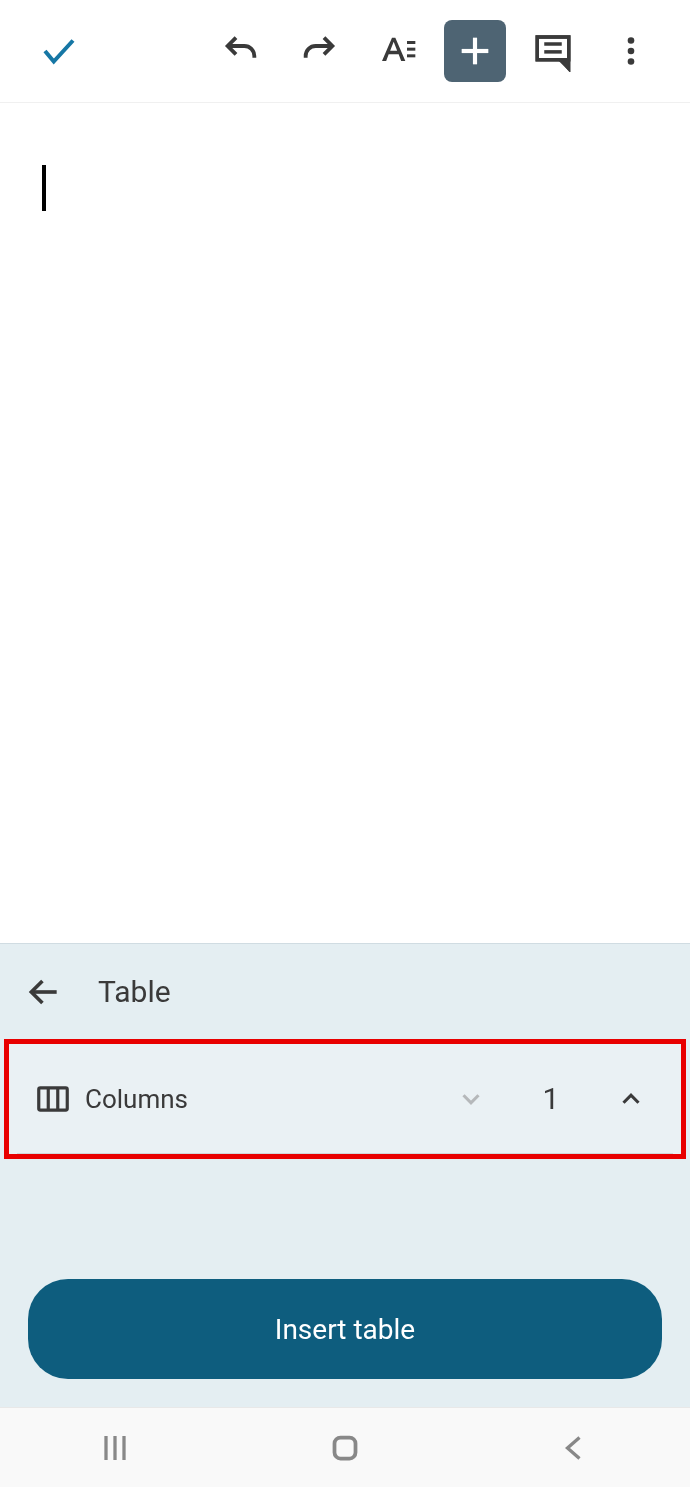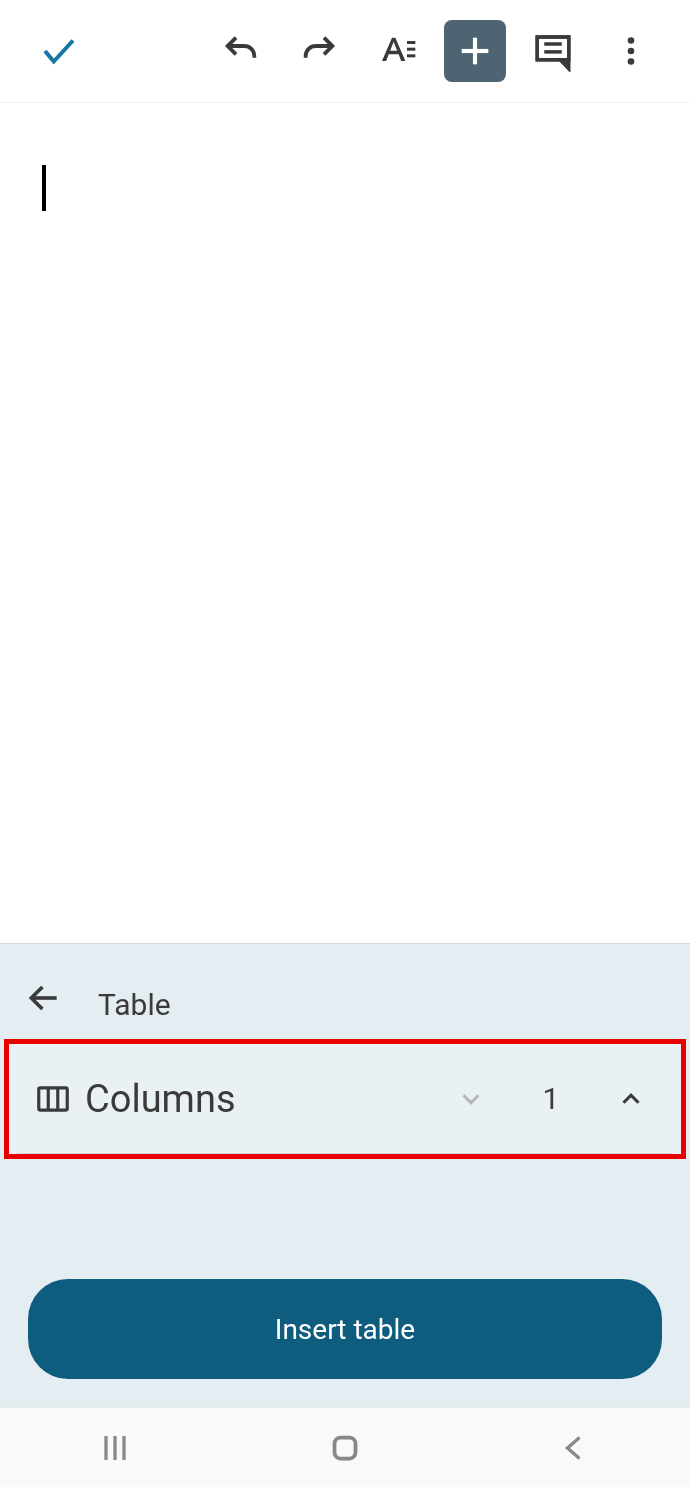--- a/index.html
+++ b/index.html
@@ -66,23 +66,23 @@
     }
     
     
     .bottom-panel {
       background: #e4eef2;
       border-top: 1px solid #d0dce2;
     }
     
     .panel-header {
       display: flex;
-      align-items: flex-end;
+      align-items: center;
       height: 95px;
-      padding: 17px 20px;
+      padding: 11px 20px;
     }
     .panel-back {
       width: 48px;
       height: 48px;
       display: flex;
       align-items: center;
       justify-content: center;
       cursor: pointer;
     }
     .panel-title {
@@ -112,21 +112,21 @@
       padding: 0 20px;
     }
     .option-icon {
       width: 48px;
       height: 48px;
       display: flex;
       align-items: center;
       justify-content: center;
     }
     .option-label {
-      font-size: 38px;
+      font-size: 26px;
       color: #3a3a3a;
       margin-left: 8px;
       flex: 1;
     }
     .option-controls {
       display: flex;
       align-items: center;
     }
     .stepper-btn {
       width: 60px;

